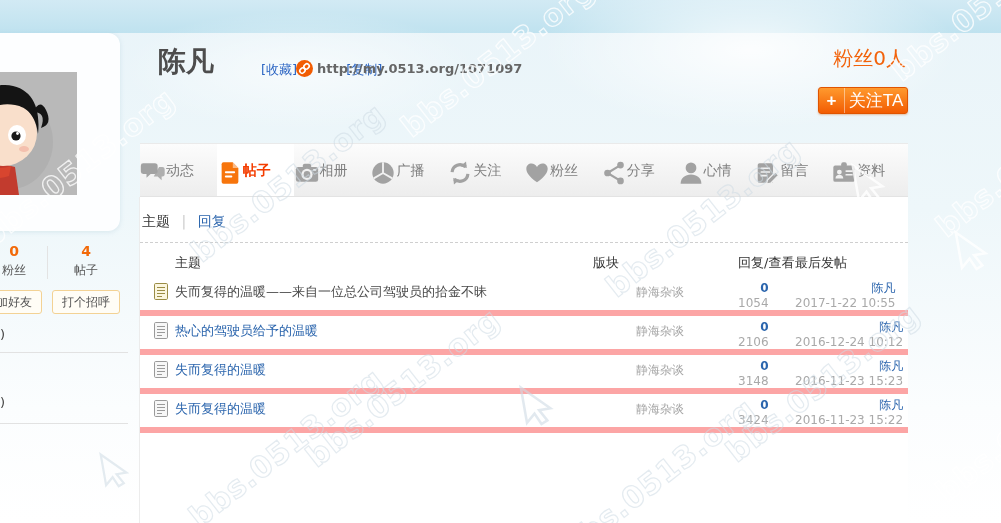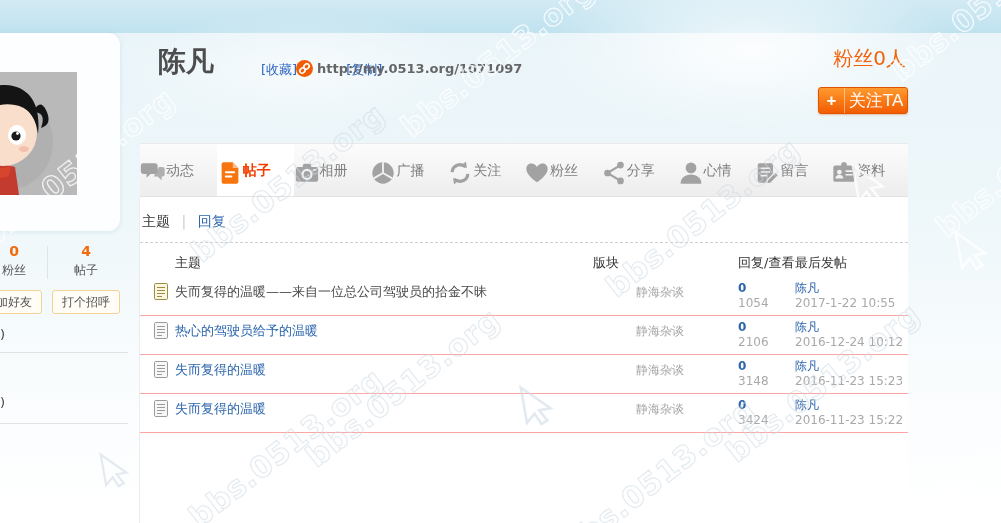--- a/index.html
+++ b/index.html
@@ -82,21 +82,21 @@
   .panel { position:absolute; left:0; top:164px; width:768px; height:326px; background:#fff; }
   .subnav { position:absolute; left:2px; top:16px; font-size:14px; }
   .subnav .cur { color:#333; cursor:pointer; }
   .subnav .sep { color:#ccc; margin:0 7px; }
   .subnav .lnk { color:#2b65ad; text-decoration:none; cursor:pointer; }
   .dash { position:absolute; left:0; top:45px; width:768px; border-bottom:1px dashed #cfcfcf; }
   .thead { position:absolute; left:0; top:50px; width:768px; height:30px; font-size:13px; color:#333; }
   .thead span { position:absolute; top:7px; }
   .th-topic { left:35px; } .th-forum { left:453px; } .th-replies { left:598px; } .th-last { left:655px; }
   .trows { position:absolute; left:0; top:80px; width:768px; }
-  .trow { position:relative; height:39px; border-bottom:1px solid #fca5a5; }
+  .trow { position:relative; height:39px; border-bottom:6px solid #fca5a5;text-align:right; }
   .doc-ico { position:absolute; left:14px; top:6px; }
   .row-title { position:absolute; left:35px; top:6px; font-size:13px; text-decoration:none; cursor:pointer; }
   .row-title.read { color:#4a4a4a; }
   .row-title.lnk { color:#2b65ad; }
   .row-forum { position:absolute; left:453px; top:7px; font-size:12px; color:#a6a6a6; text-decoration:none; cursor:pointer;padding-left:43px; }
   .row-rv { position:absolute; left:598px; top:4px; font-size:12px; line-height:15px; }
   .row-rv .rep { color:#2b65ad; font-weight:bold; cursor:pointer; }
   .row-rv .vw { color:#a9a9a9; }
   .row-last { position:absolute; left:655px; top:4px; font-size:12px; line-height:15px; }
   .row-last .who { color:#2b65ad; text-decoration:none; cursor:pointer; }

